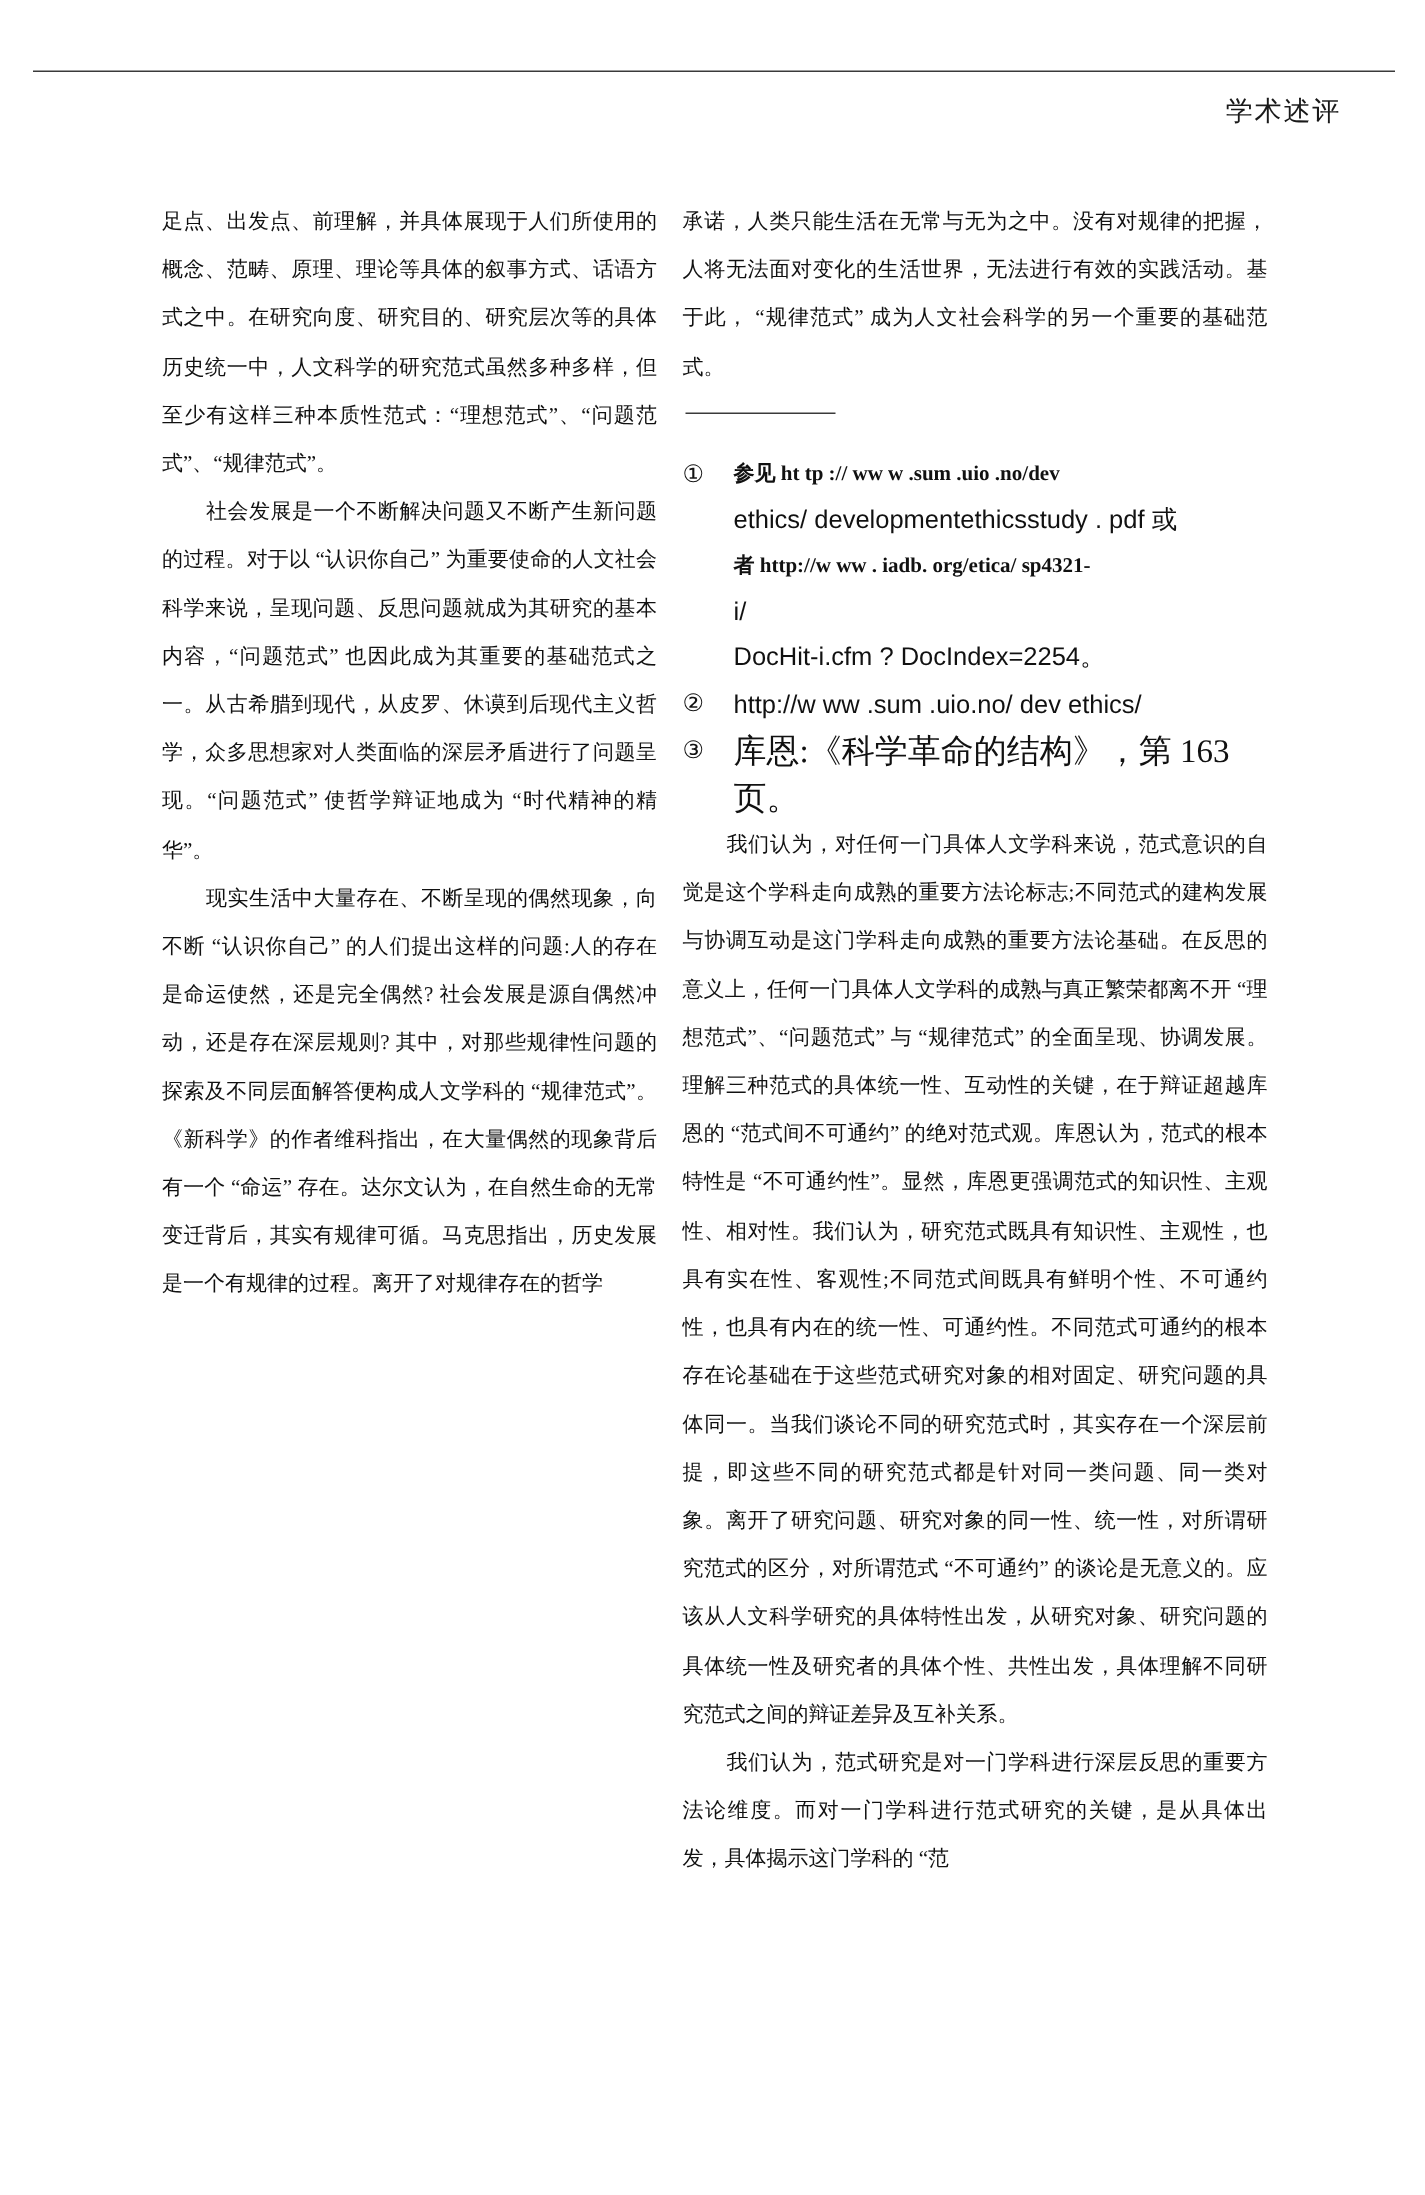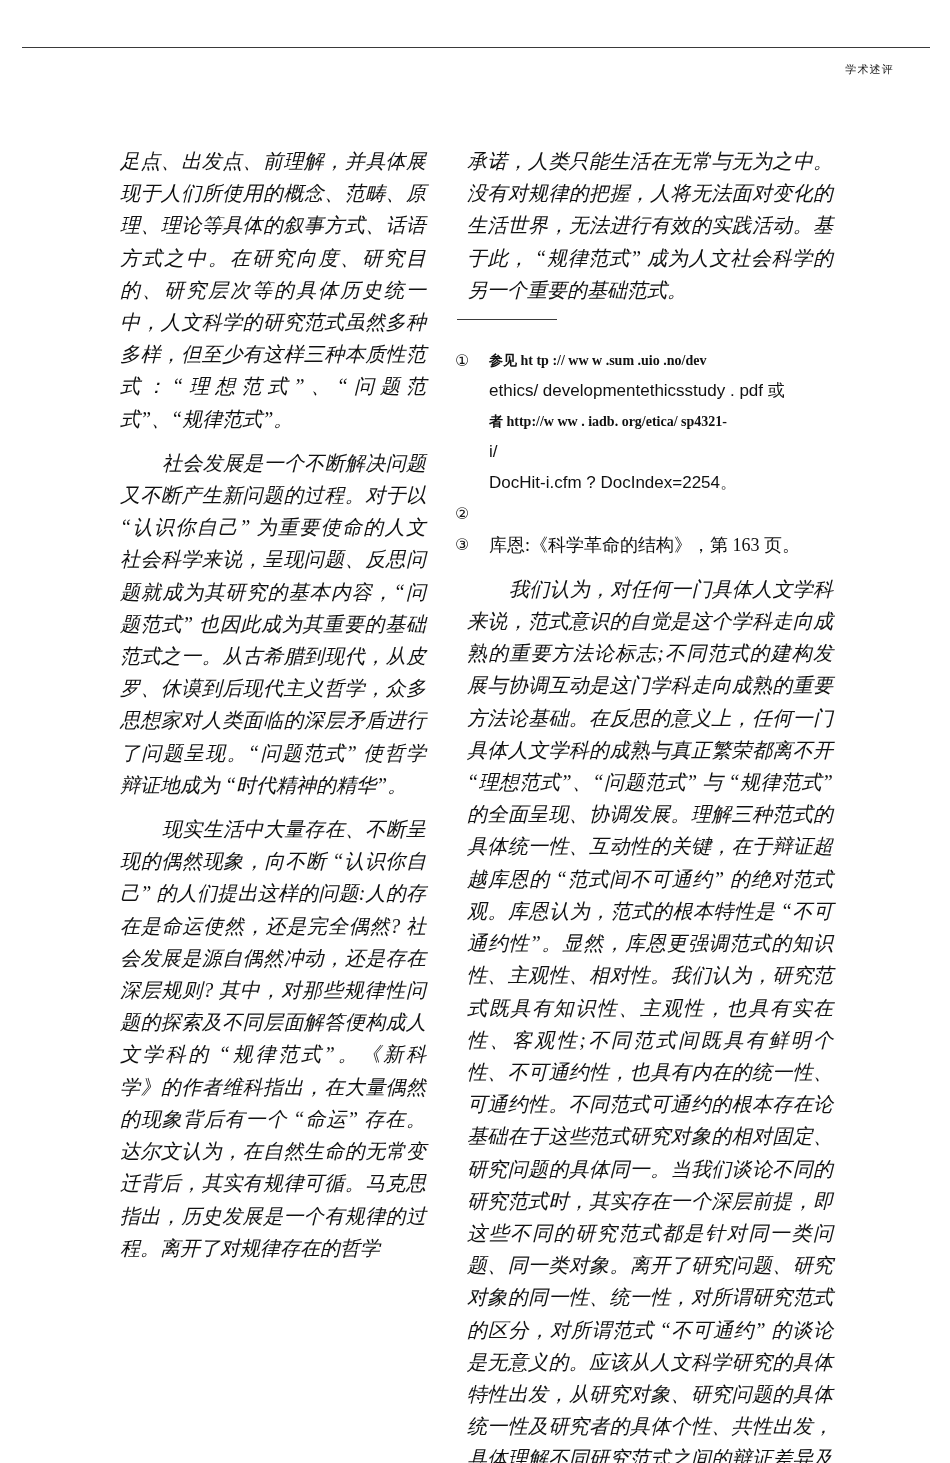--- a/index.html
+++ b/index.html
@@ -27,21 +27,21 @@
     left: 22px;
     top: 47px;
     width: 908px;
     height: 0;
     border-top: 1.6px solid #3a3a3a;
   }
   .running-head {
     position: absolute;
     right: 56px;
     top: 62px;
-    font-size: 11px;
+    font-size: 18px;
     letter-spacing: 1.2px;
     color: #1a1a1a;
     font-family: "Liberation Sans", "DejaVu Sans", sans-serif;
     font-weight: 400;
     white-space: nowrap;
   }
 
   
   .columns {
     position: absolute;
@@ -50,28 +50,27 @@
     width: 950px;
   }
   .col {
     position: absolute;
     top: 0;
   }
   .col-left  { left: 108px; width: 330px; }
   .col-right { left: 455px; width: 390px; }
 
   p.para {
-    margin: 12px;
-    font-size: 20px;
+    margin: 0;
+    font-size: 14px;
     line-height: 32.2px;
     text-align: justify;
     text-justify: inter-ideograph;
     color: #111111;
     text-indent: 0;
-    font-style: italic;
   }
   p.para.indent { text-indent: 2.1em; }
 
   
   .fn-rule {
     width: 100px;
     height: 0;
     border-top: 1.7px solid #3a3a3a;
     margin: 13px 0 0 2px;
   }
@@ -95,21 +94,21 @@
     text-align: left;
     color: #111111;
   }
   .fn-body {
     flex: 1 1 auto;
     word-break: break-word;
   }
   .fn-line { display: block; }
   .fn-line.center { text-align: left; padding-right: 18px; }
   .fn-line.cn { font-family: "Liberation Serif", "DejaVu Serif", serif; font-size: 14px; font-weight: bold; }
-  .fn-body.cn { font-family: "Liberation Serif", "DejaVu Serif", serif; font-size: 18px; }
+  .fn-body.cn { font-family: "Liberation Serif", "DejaVu Serif", serif; font-size: 22px; }
 
   .after-notes { margin-top: 3px; }
 </style>
 </head>
 <body>
 
 <div class="page">
 
   <div class="header-rule"></div>
   <div class="running-head">学术述评</div>
@@ -137,20 +136,21 @@
             <span class="fn-line">ethics/ developmentethicsstudy . pdf 或</span>
             <span class="fn-line cn">者  http://w ww . iadb. org/etica/ sp4321-</span>
             <span class="fn-line">i/</span>
             <span class="fn-line center">DocHit-i.cfm ? DocIndex=2254。</span>
           </span>
         </div>
 
         <div class="fn">
           <span class="fn-marker">②</span>
           <span class="fn-body">
+            <span class="fn-line">http://w ww .sum .uio.no/ dev ethics/</span>
           </span>
         </div>
 
         <div class="fn">
           <span class="fn-marker">③</span>
           <span class="fn-body cn">
             <span class="fn-line">库恩:《科学革命的结构》，第 163 页。</span>
           </span>
         </div>
 

